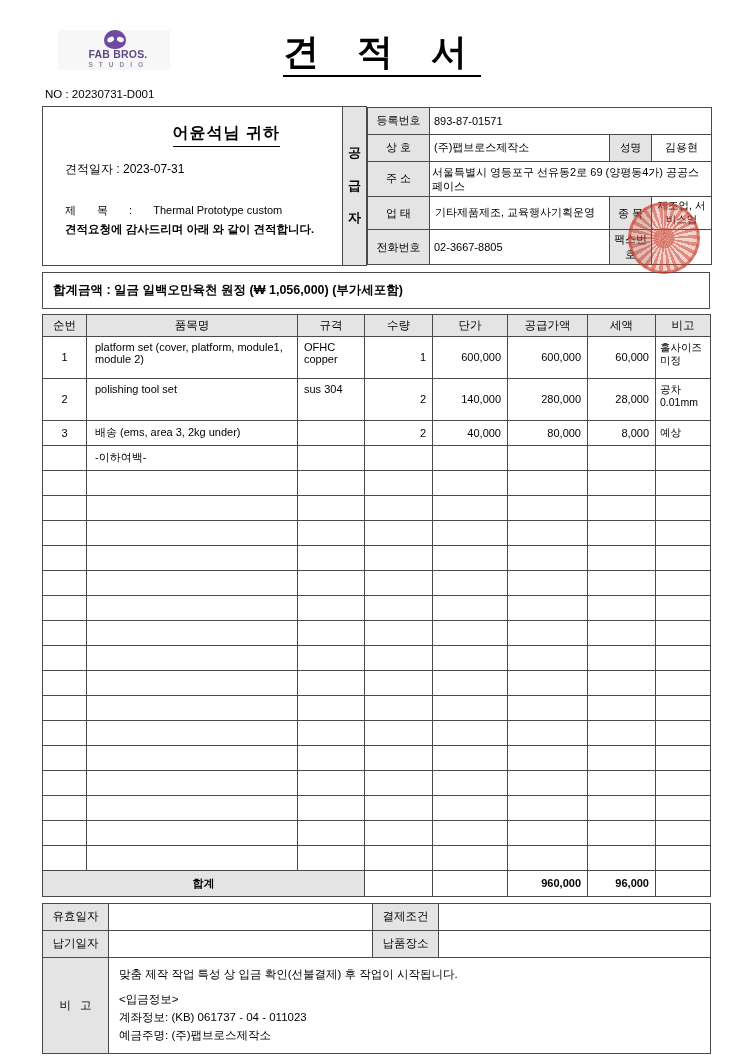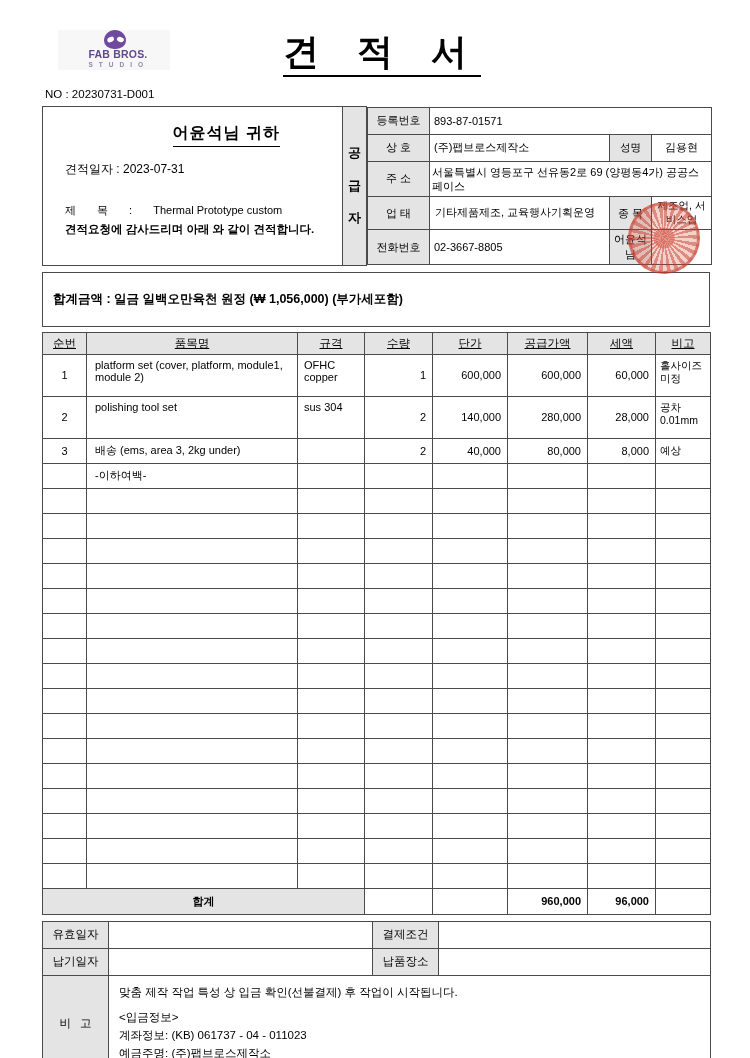--- a/index.html
+++ b/index.html
@@ -158,28 +158,28 @@
       repeating-conic-gradient(from 0deg, rgba(200,55,38,.60) 0 7deg, rgba(200,55,38,0) 7deg 14deg),
       radial-gradient(circle at 50% 50%, rgba(210,70,48,.30) 0 70%, rgba(210,70,48,.05) 100%);
     opacity: .82;
     pointer-events: none;
   }
 
   
   .total-bar {
     width: 668px; margin: 6px 0 0 42px;
     border: 1px solid #4a4a4a;
-    padding: 18px 10px;
+    padding: 9px 10px;
     font-size: 12.5px;
     font-weight: bold;
   }
 
   
   .items { margin-top: 5px; }
-  .items th { background: #e4e4e4; height: 22px; font-size: 11.5px; text-decoration: underline; }
+  .items th { background: #e4e4e4; height: 22px; font-size: 11.5px; }
   .items td { height: 25px; }
   .items td.num { text-align: right; padding-right: 6px; }
   .items td.idx { text-align: center; }
   .items td.name { text-align: left; padding-left: 8px; }
   .items td.spec { text-align: left; padding-left: 6px; }
   .items td.note { text-align: left; padding-left: 4px; font-size: 10.5px; line-height: 1.25; }
   .items tr.tall td { height: 42px; vertical-align: middle; }
   .items tr.tall td.name,
   .items tr.tall td.spec,
   .items tr.tall td.note { vertical-align: top; padding-top: 4px; }
@@ -268,21 +268,21 @@
             </tr>
             <tr>
               <td class="sup-lab">업    태</td>
               <td class="l" style="line-height:1.25;padding:3px 5px">기타제품제조, 교육행사기획운영</td>
               <td class="sup-lab2">종    목</td>
               <td class="c" style="font-size:10.5px">제조업, 서비스업</td>
             </tr>
             <tr>
               <td class="sup-lab">전화번호</td>
               <td class="l">02-3667-8805</td>
-              <td class="sup-lab2" style="width:60px">어윤석님</td>
+              <td class="sup-lab2" style="width:60px">팩스번호</td>
               <td class="l"></td>
             </tr>
           </tbody>
               </table>
         </td>
       </tr>
     </tbody>
       </table>
     <div class="stamp"></div>
   </div>

